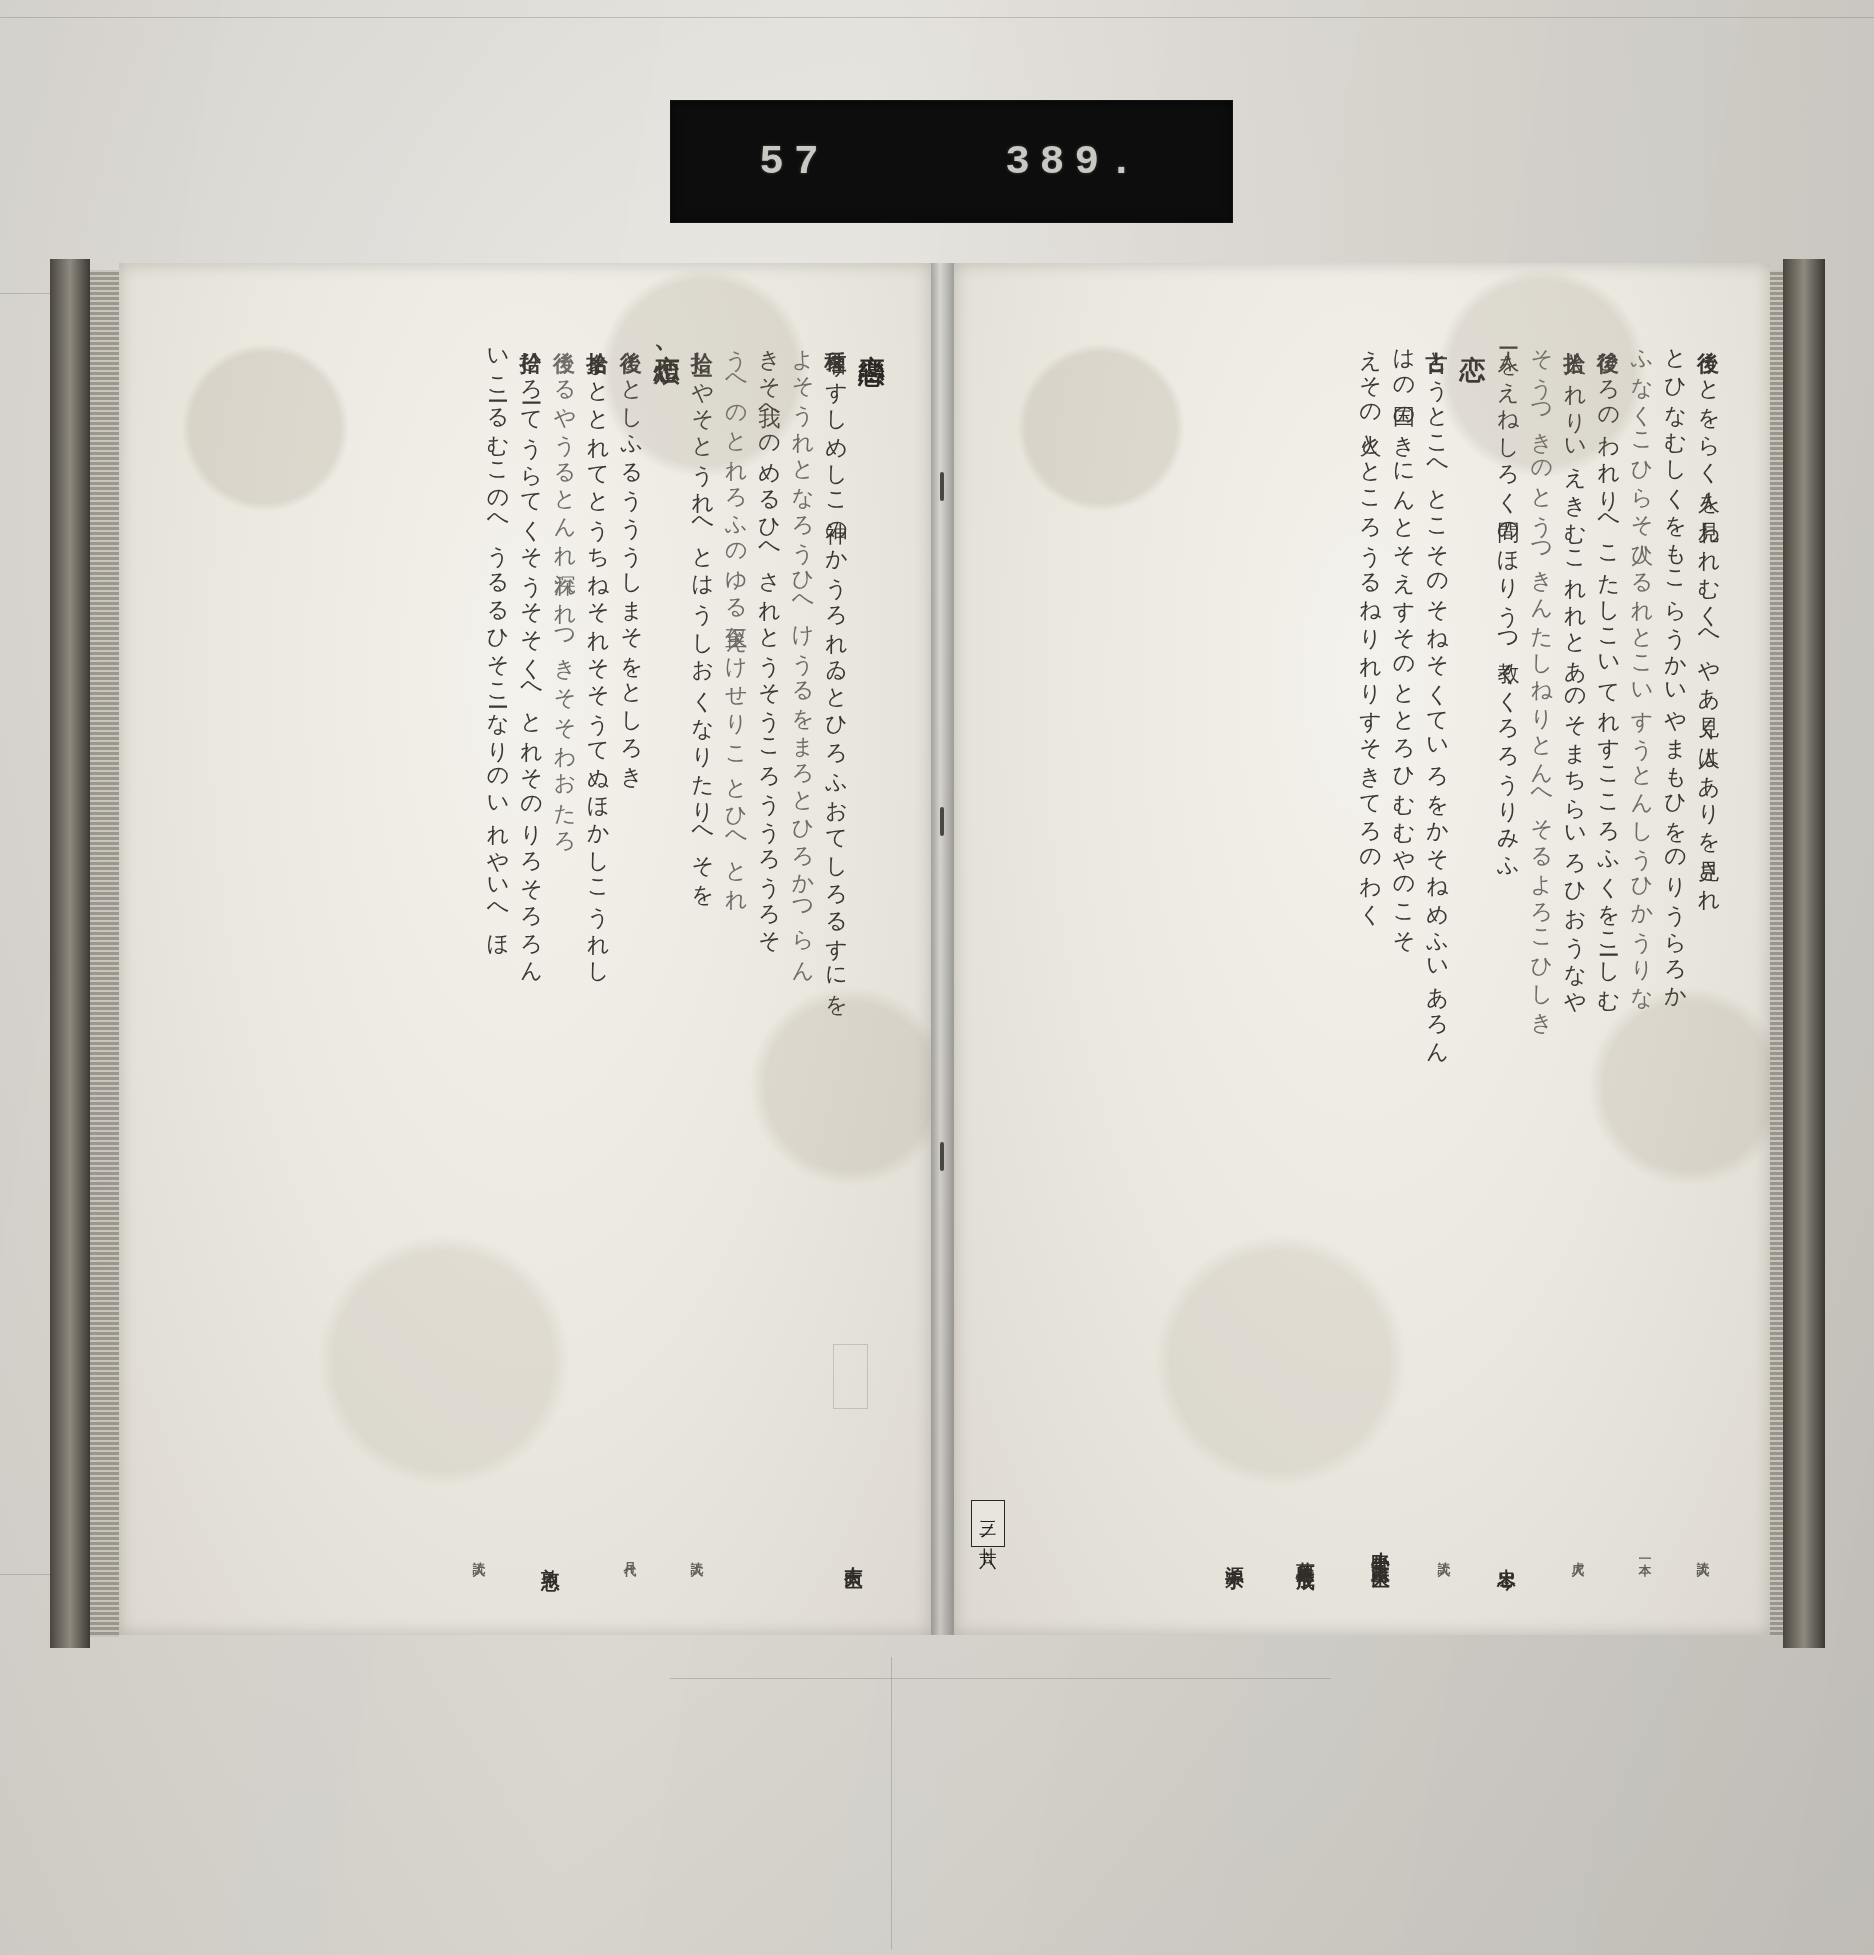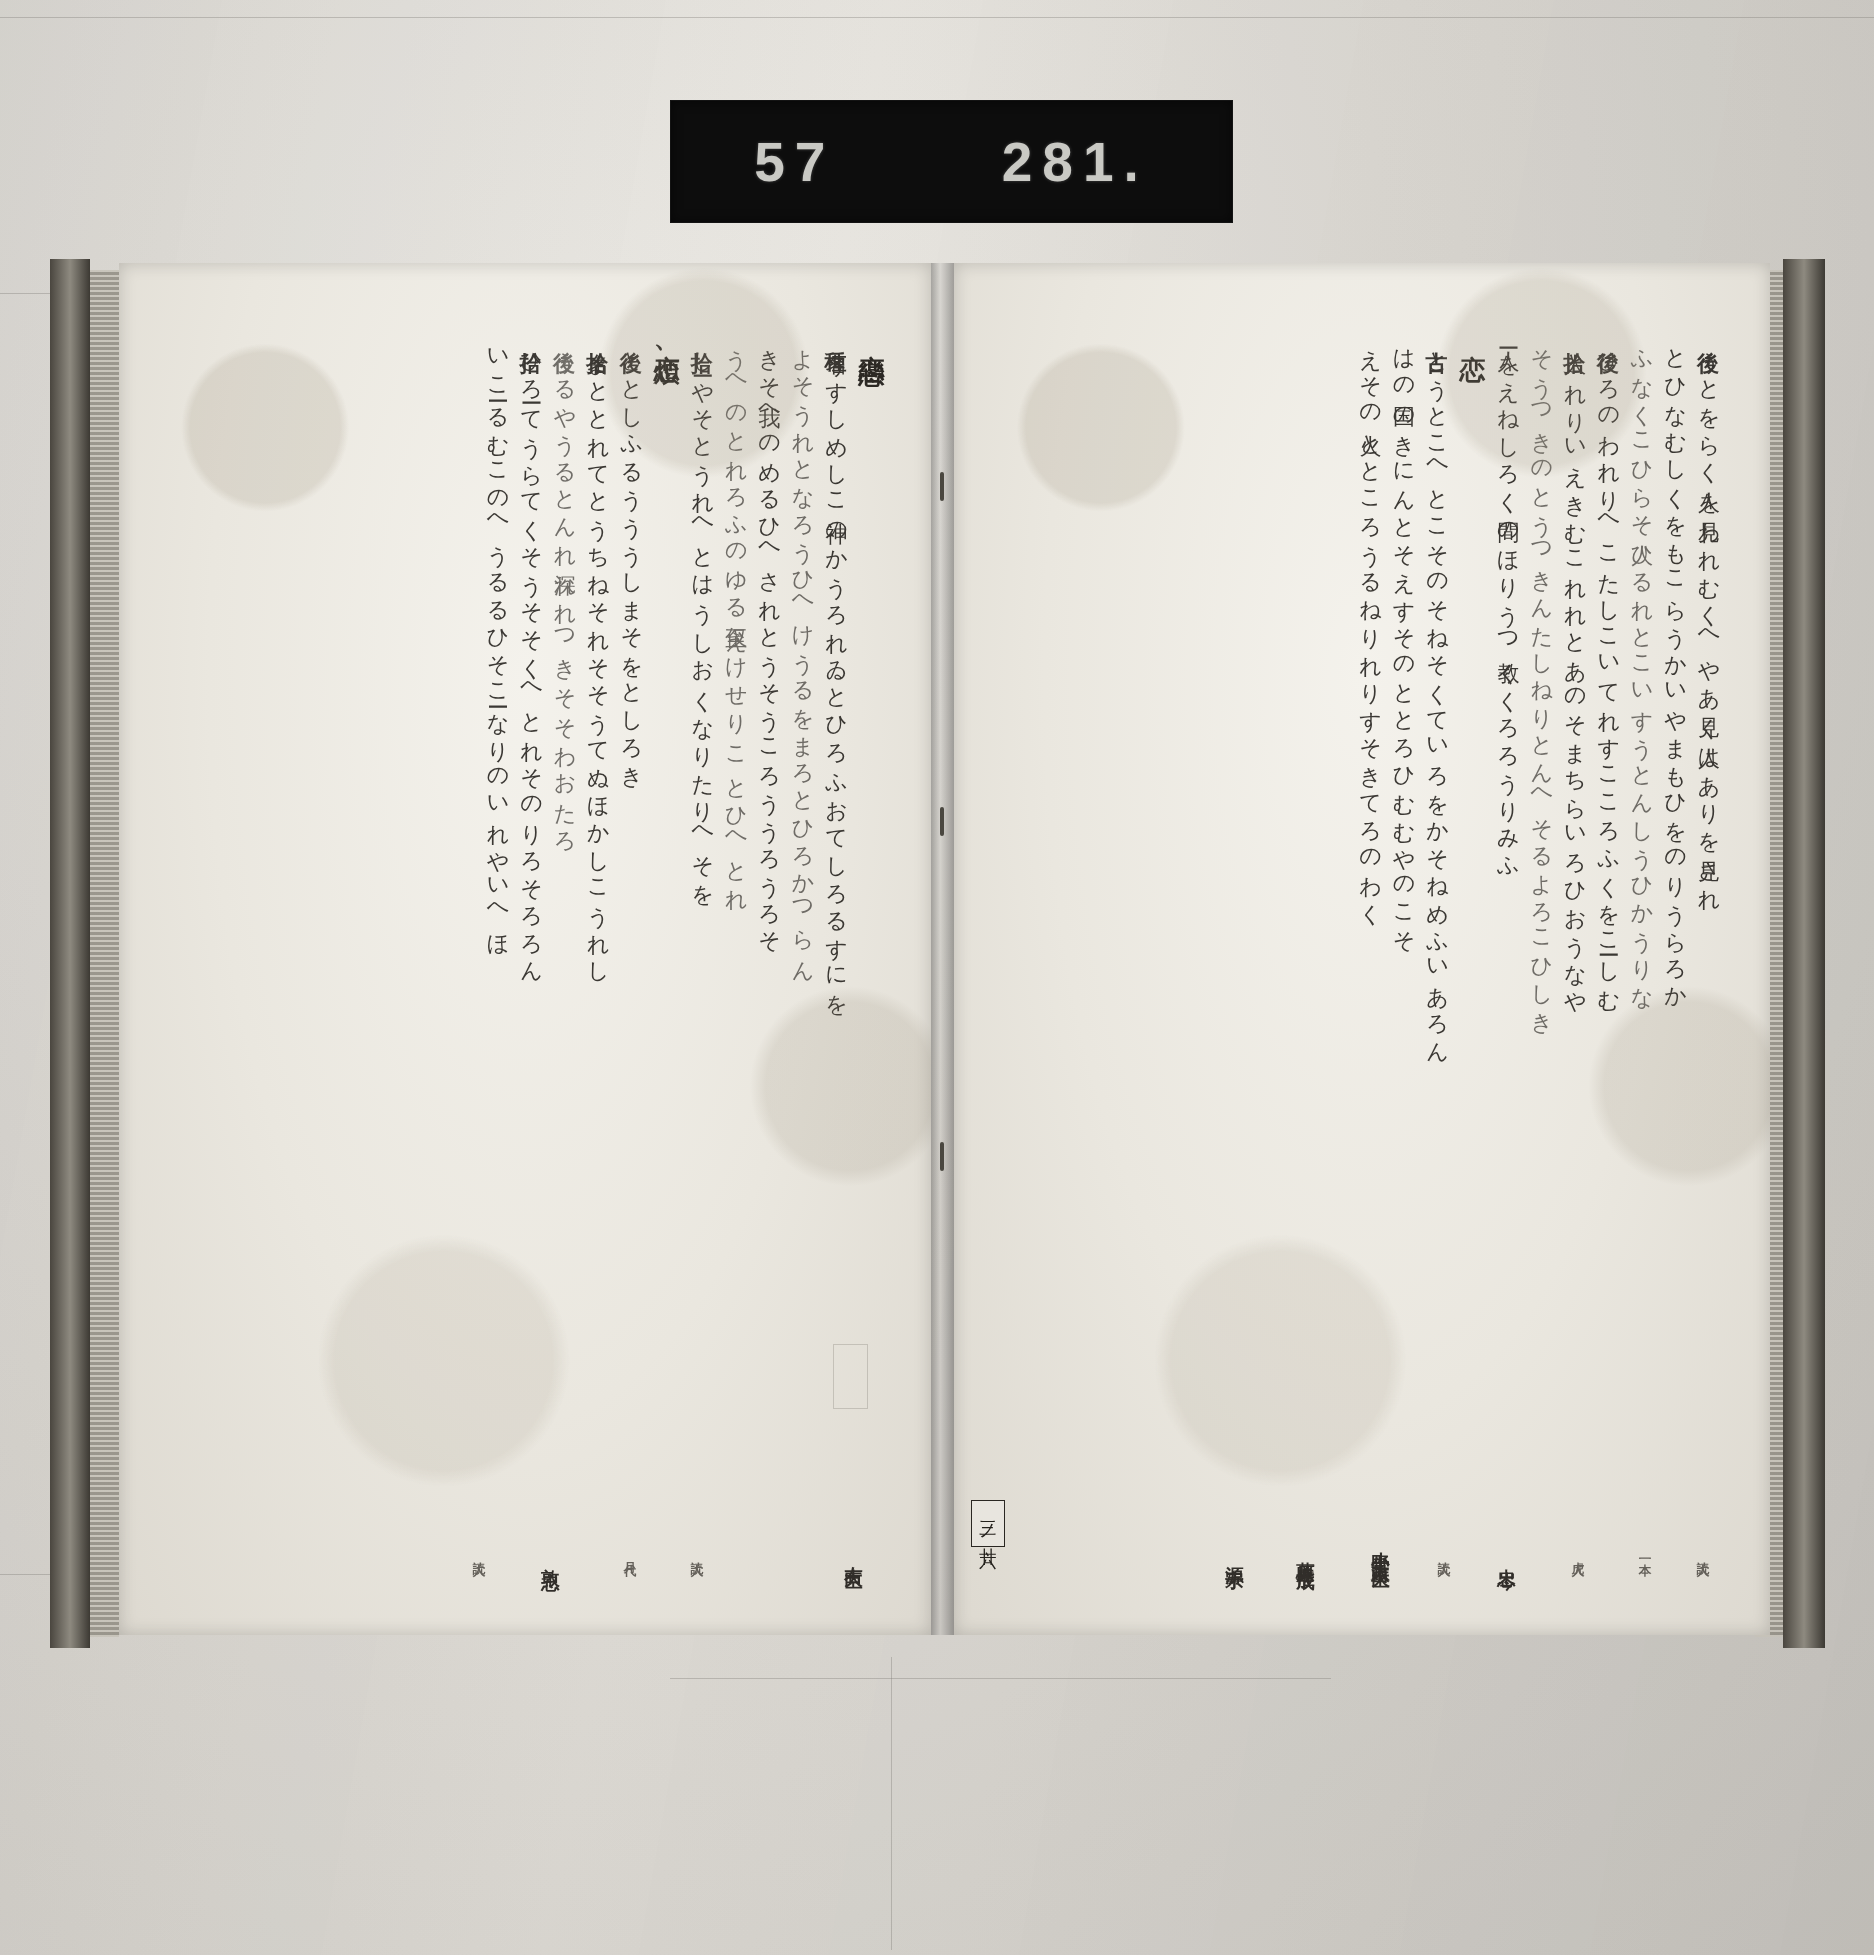--- a/index.html
+++ b/index.html
@@ -30,22 +30,22 @@
   
   #counter{
     position:absolute;left:670px;top:100px;width:561px;height:121px;
     background:#0d0d0d;
     box-shadow:0 0 11px rgba(0,0,0,.55) inset;
     display:flex;align-items:center;justify-content:space-around;
     border:1.7px solid #141414;
   }
   #counter .digits{
     color:#c9c9c4;
-    font-family:Liberation Sans, sans-serif;
-    font-size:55px;
+    font-family:Liberation Mono, monospace;
+    font-size:41px;
     letter-spacing:10px;
     font-weight:700;
     text-shadow:0 0 3.3px rgba(255,255,255,.25);
   }
   
   #book{
     position:absolute;left:50px;top:259px;width:1775px;height:1389px;
   }
   .board{
     position:absolute;top:0;bottom:0;
@@ -147,21 +147,21 @@
 <div id="plate">
 
   <div class="seam h" style="top:16.7px;"></div>
   <div class="seam h" style="top:293px;left:0;width:50px;"></div>
   <div class="seam h" style="top:1574px;left:0;width:59px;"></div>
   <div class="seam v" style="left:891px;top:1657px;height:293px;"></div>
   <div class="seam h" style="top:1678px;left:670px;right:544px;"></div>
 
   <div id="counter">
     <div class="digits">57</div>
-    <div class="digits">281.</div>
+    <div class="digits">389.</div>
   </div>
 
   <div id="book">
     <div class="board left"></div>
     <div class="board right"></div>
     <div class="edge left"></div>
     <div class="edge right"></div>
 
     <div class="page left">
 

